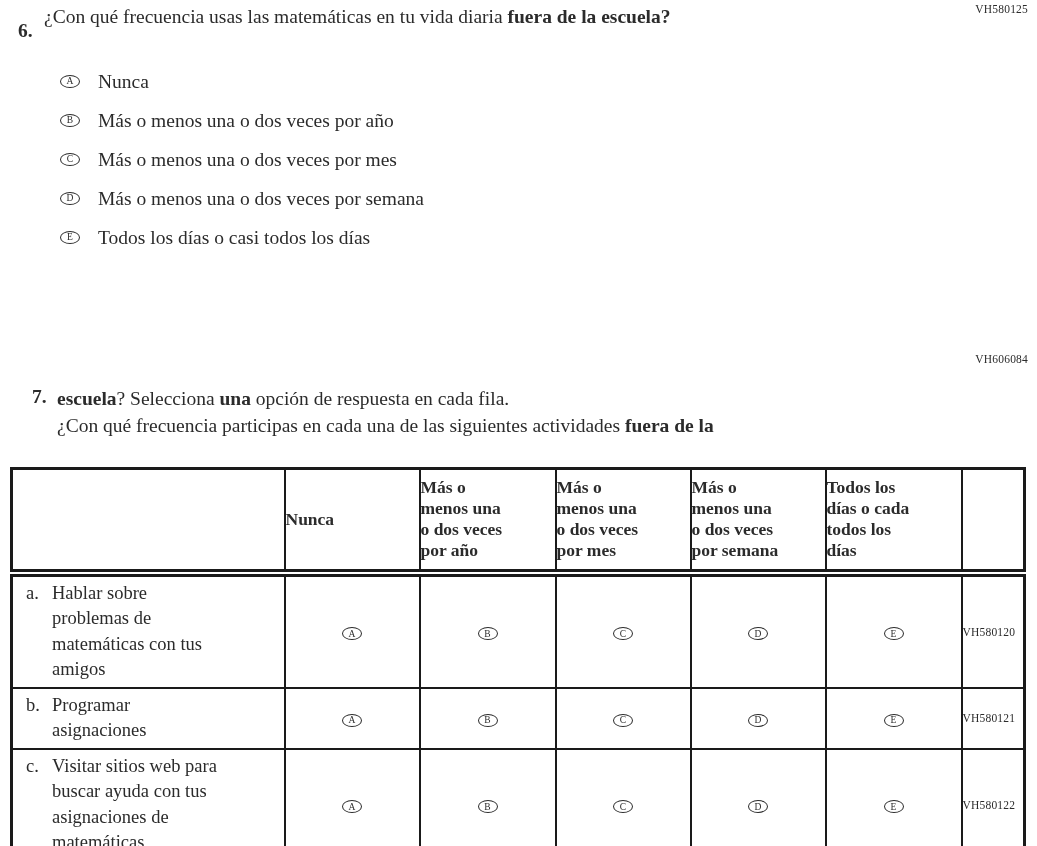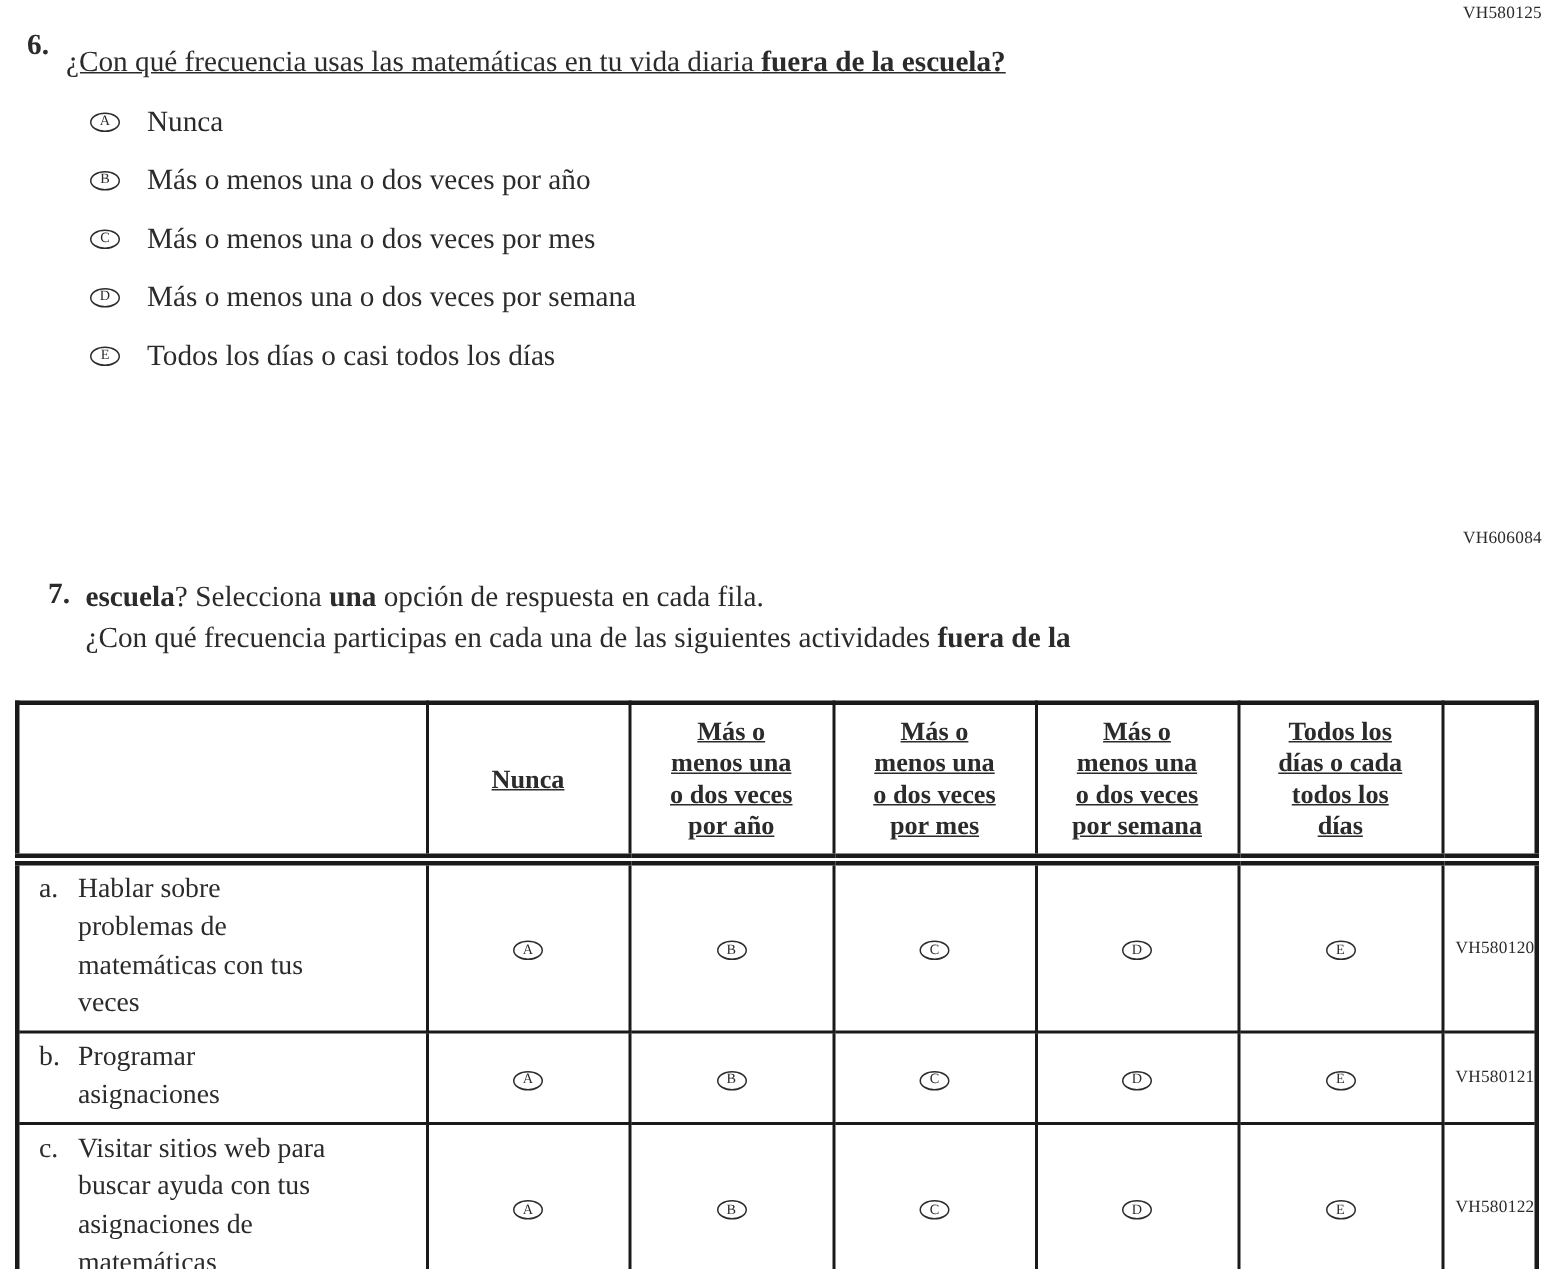--- a/index.html
+++ b/index.html
@@ -23,21 +23,21 @@
     position:absolute;
     font-weight:bold;
     font-size:19.5px;
   }
   .q-text{
     position:absolute;
     font-size:19.5px;
     line-height:26.5px;
   }
   #q6-number{left:18px;top:20px;}
-  #q6-text{left:44px;top:29px;width:840px;text-decoration:underline;}
+  #q6-text{left:44px;top:4px;width:840px;}
   #q6-options{
     position:absolute;
     left:60px;top:62px;
     display:flex;
     flex-direction:column;
   }
   .option-row{
     height:39px;
     display:flex;
     align-items:center;
@@ -77,22 +77,20 @@
     border:2.5px solid #1a1a1a;
     padding:0;
     vertical-align:middle;
     box-sizing:border-box;
   }
   #q7-table tr.head-row td{
     border-bottom:8px double #1a1a1a;
     font-weight:bold;
     font-size:17.5px;
     line-height:21px;
-    text-align:center;
-    text-decoration:underline;
   }
   .pre{white-space:pre-line;}
   tr.head-row{height:104px;}
   tr.row-a{height:101px;}
   tr.row-b{height:52px;}
   tr.row-c{height:102px;}
   .label-cell{
     font-size:18.5px;
     line-height:25.5px;
   }
@@ -102,21 +100,21 @@
     padding:4px 2px 4px 13px;
   }
   .row-letter{
     width:26px;
     flex:none;
   }
   .bubble-cell{text-align:center;}
   .bubble-cell .bubble{margin:0 auto;}
   .code-cell{
     font-size:11.5px;
-    text-align:right;
+    text-align:left;
     letter-spacing:0.2px;
   }
 </style>
 </head>
 <body>
 
 <div class="code-tag" style="top:3px;">VH580125</div>
 
 <div id="q6">
   <div id="q6-number" class="q-number">6.</div>
@@ -188,21 +186,21 @@
       <td></td>
     </tr>
 
     <tr class="row-a">
       <td class="label-cell">
         <div class="label-inner">
           <span class="row-letter">a.</span>
           <span class="pre">Hablar sobre
 problemas de
 matemáticas con tus
-veces</span>
+amigos</span>
         </div>
       </td>
       <td class="bubble-cell"><span class="bubble">A</span></td>
       <td class="bubble-cell"><span class="bubble">B</span></td>
       <td class="bubble-cell"><span class="bubble">C</span></td>
       <td class="bubble-cell"><span class="bubble">D</span></td>
       <td class="bubble-cell"><span class="bubble">E</span></td>
       <td class="code-cell">VH580120</td>
     </tr>
 

